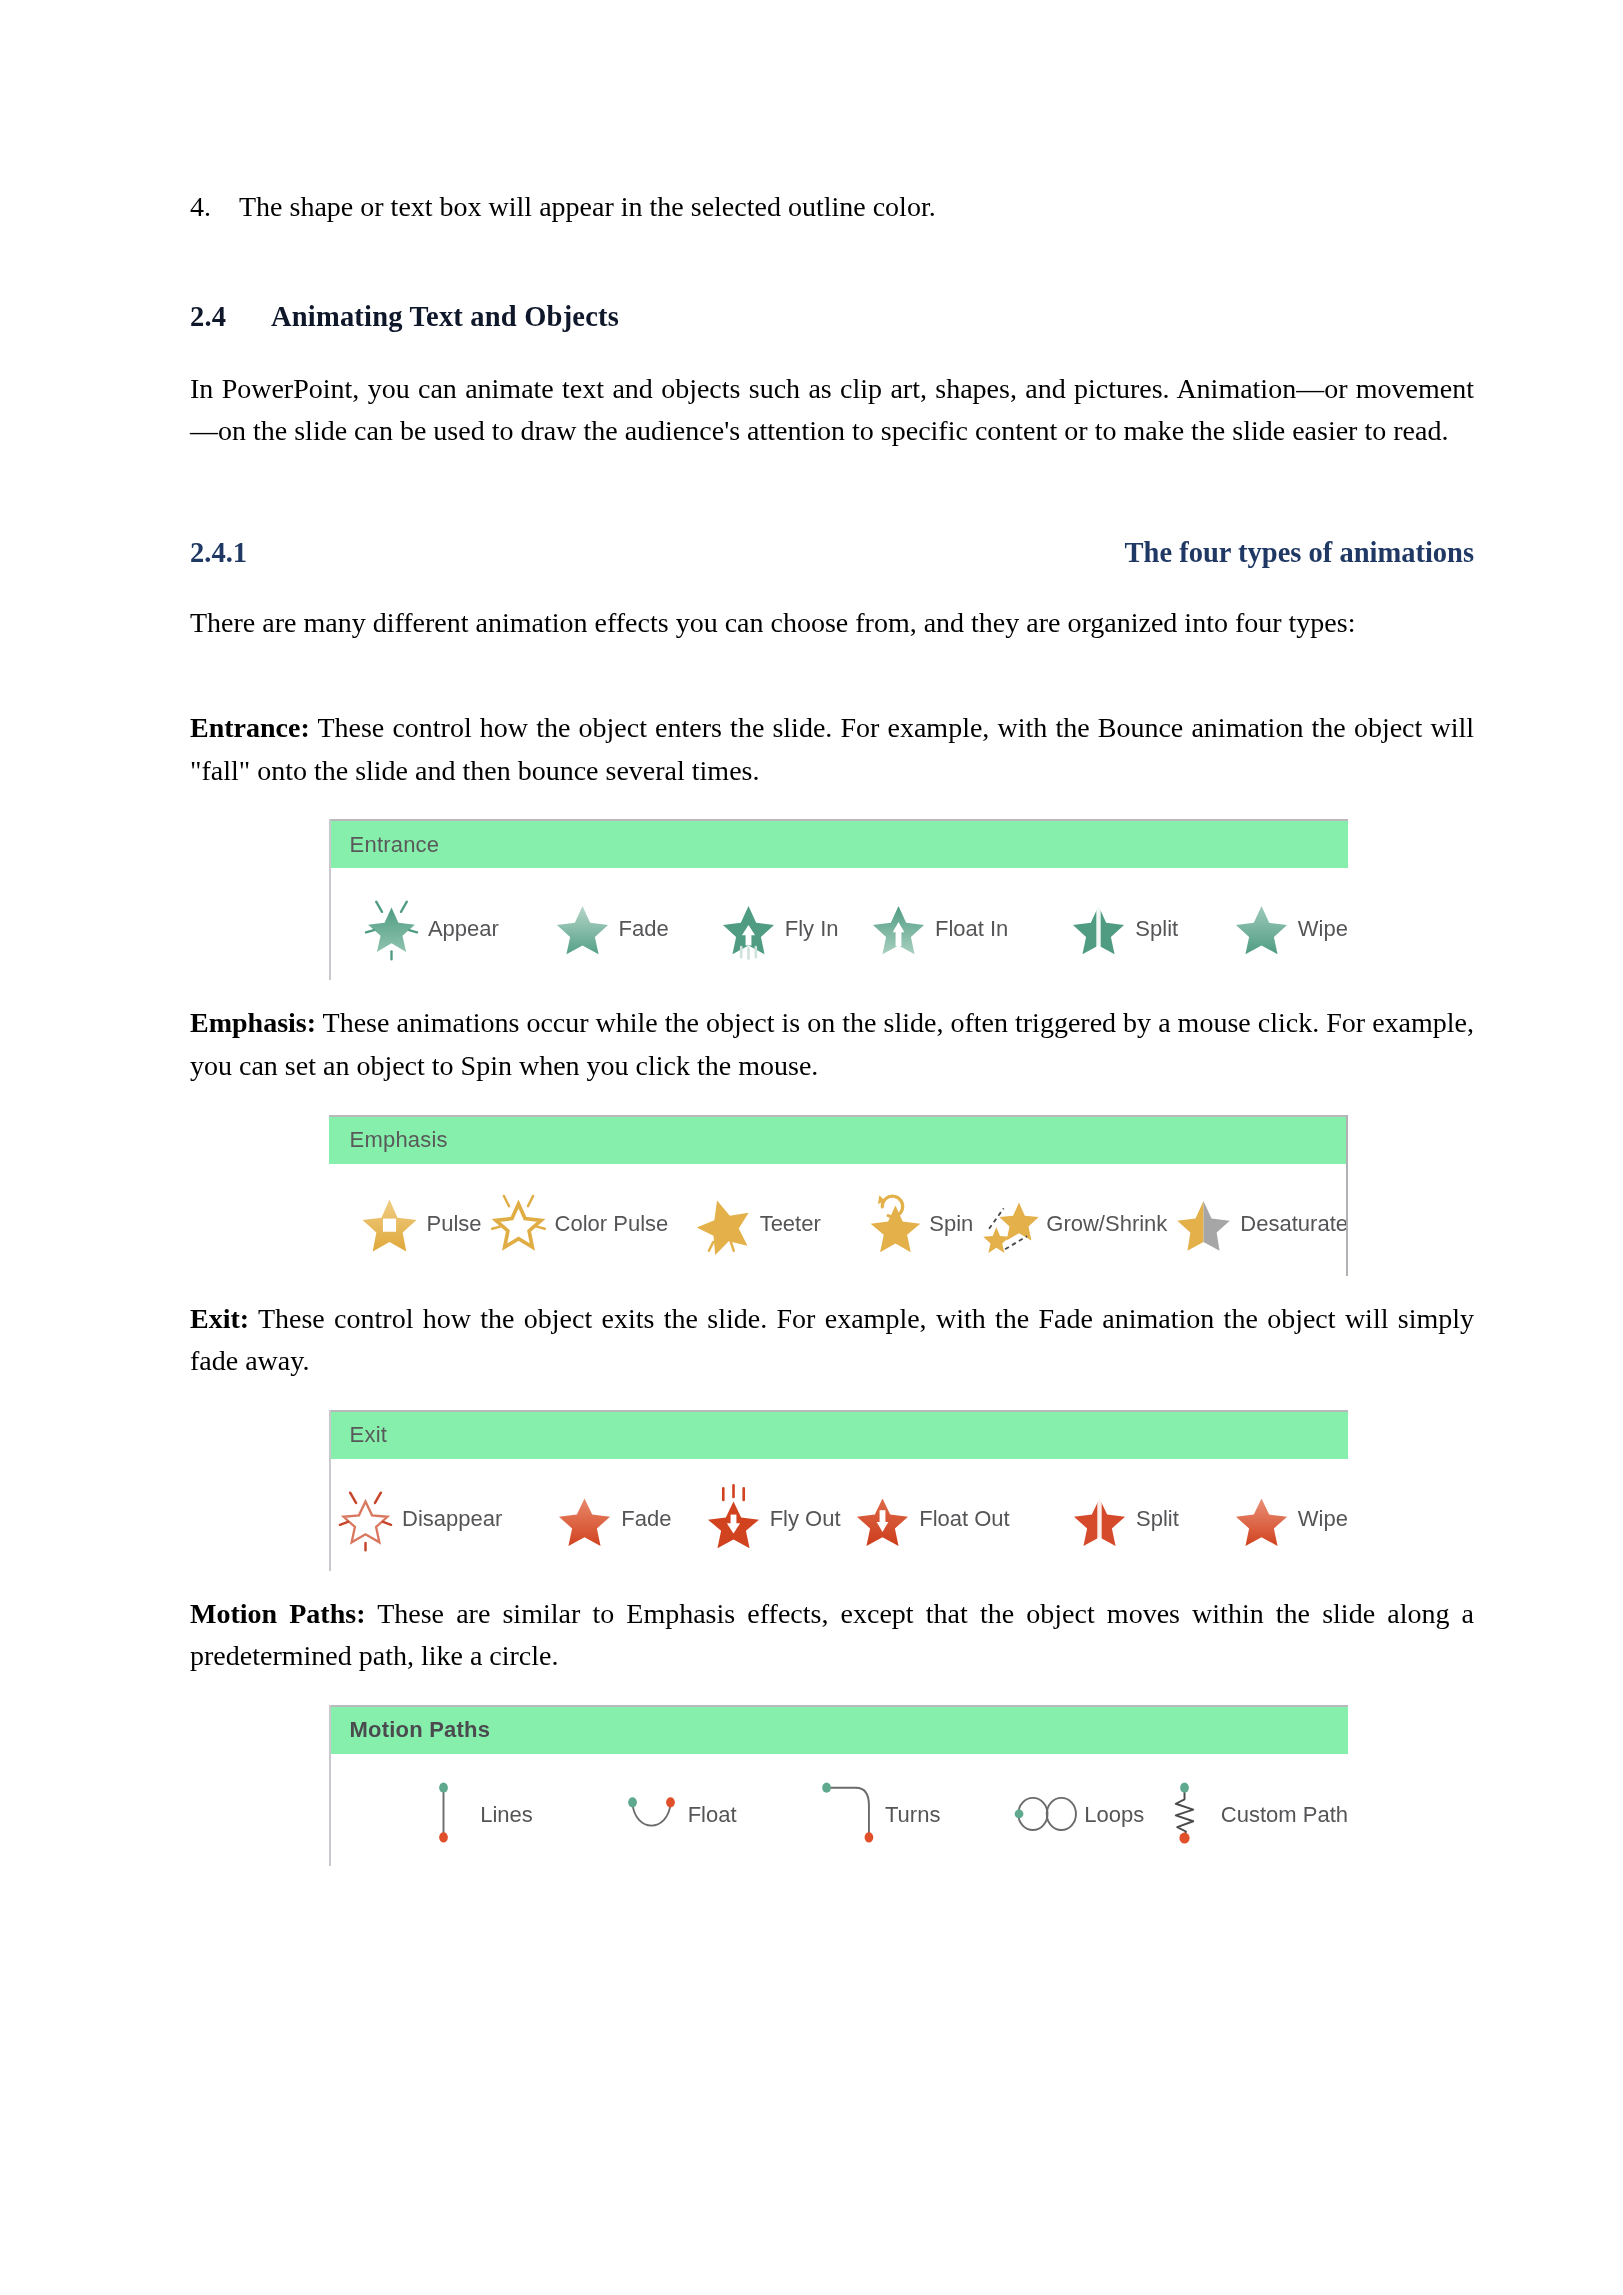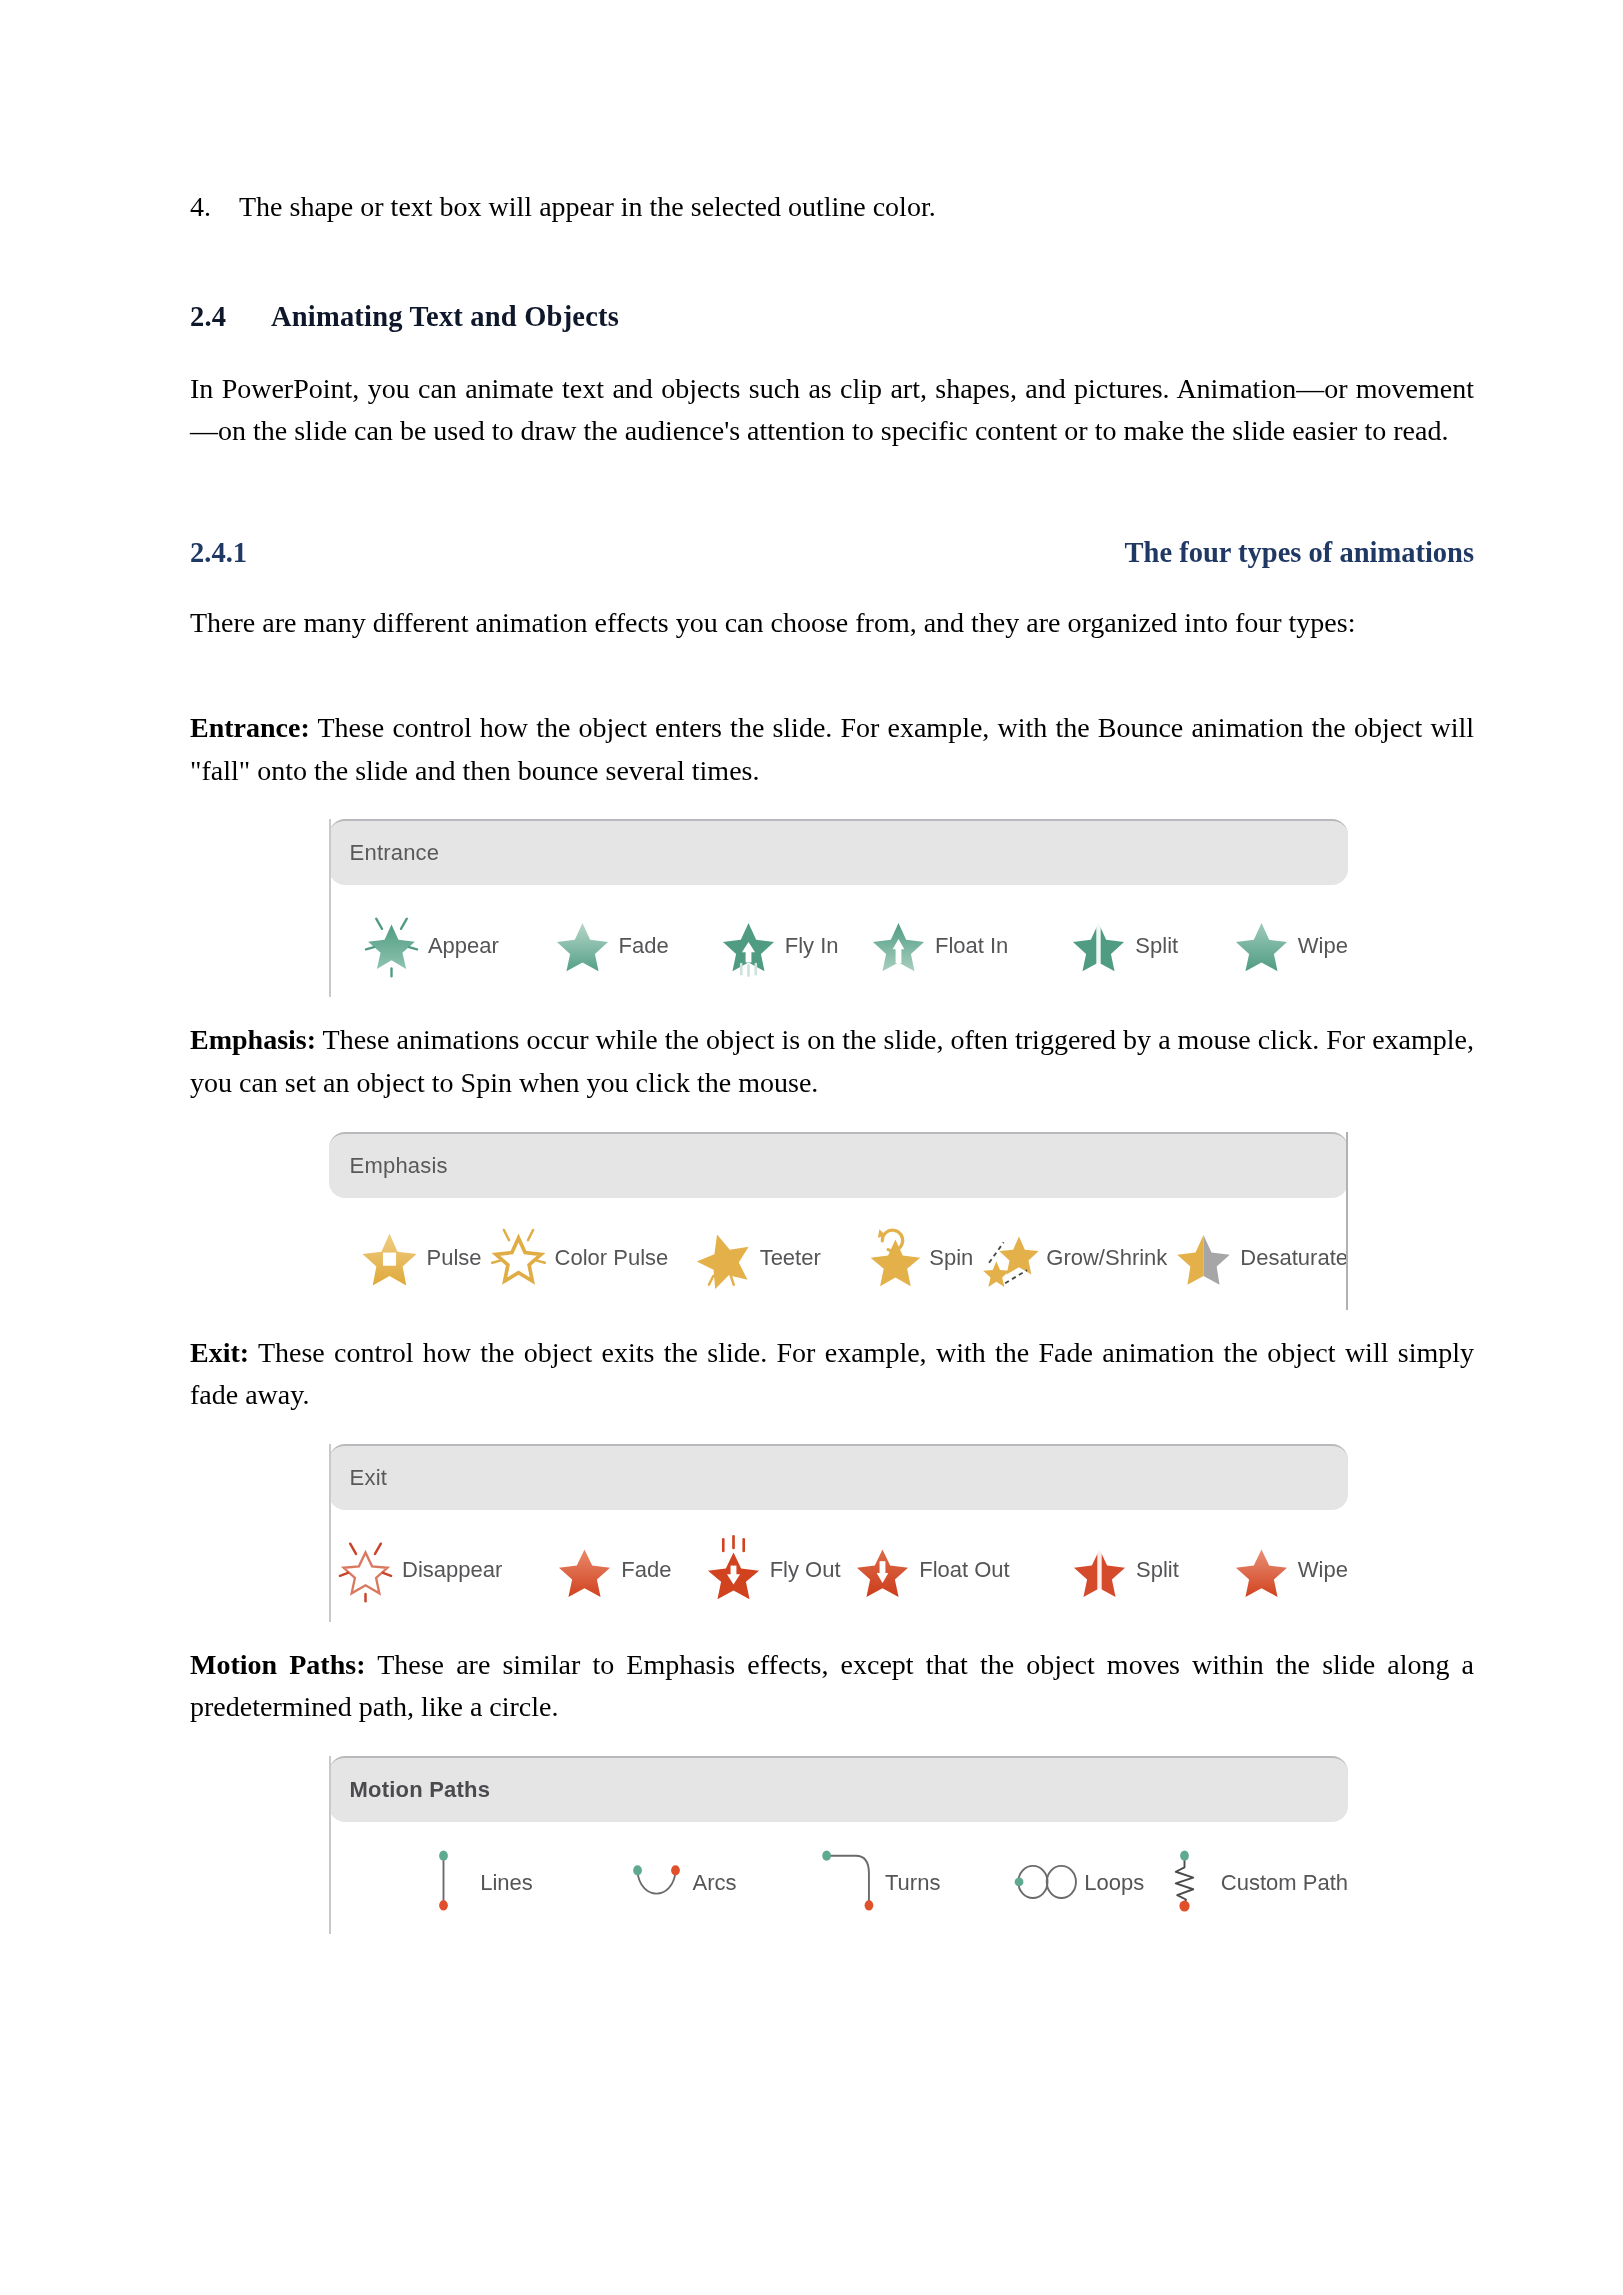--- a/index.html
+++ b/index.html
@@ -64,28 +64,27 @@
 
   
   .gallery {
     position: relative;
     width: 1019px;
     margin: 27px 0 22px 139px;
     box-sizing: border-box;
     background: #ffffff;
   }
   .gallery .hdr {
-    background: #e5e5e5;
+    background: #86efac;
     border-top: 2.4px solid #b9b9bd;
-    height: 66px;
+    height: 49px;
     display: flex;
     align-items: center;
     padding-left: 20.6px;
     box-sizing: border-box;
-    border-radius: 16px;
   }
   .gallery .hdr-label {
     font-family: "Liberation Sans", "DejaVu Sans", sans-serif;
     font-size: 22px;
     color: #595959;
     letter-spacing: 0.2px;
   }
   .gallery.bold-hdr .hdr-label { font-weight: bold; color: #4b4b4f; }
 
   .gallery .rail-left {
@@ -490,21 +489,21 @@
       </div>
 
       <div class="item">
         <div class="glyph">
           <svg width="73" height="73" viewBox="0 0 100 100">
             <path d="M24 38 C 28 78, 72 78, 76 38" fill="none" stroke="#6b6b6e" stroke-width="2.6"></path>
             <ellipse cx="24" cy="36" rx="6" ry="7" fill="#5fa98e"></ellipse>
             <ellipse cx="76" cy="36" rx="6" ry="7" fill="#e0512b"></ellipse>
           </svg>
         </div>
-        <div class="cap">Arcs</div>
+        <div class="cap">Float</div>
       </div>
 
       <div class="item">
         <div class="glyph">
           <svg width="73" height="73" viewBox="0 0 100 100">
             <path d="M22 16 H 60 Q 78 16 78 40 V 82" fill="none" stroke="#6b6b6e" stroke-width="2.6"></path>
             <ellipse cx="20" cy="16" rx="6" ry="7" fill="#5fa98e"></ellipse>
             <ellipse cx="78" cy="84" rx="6" ry="7" fill="#e0512b"></ellipse>
           </svg>
         </div>

